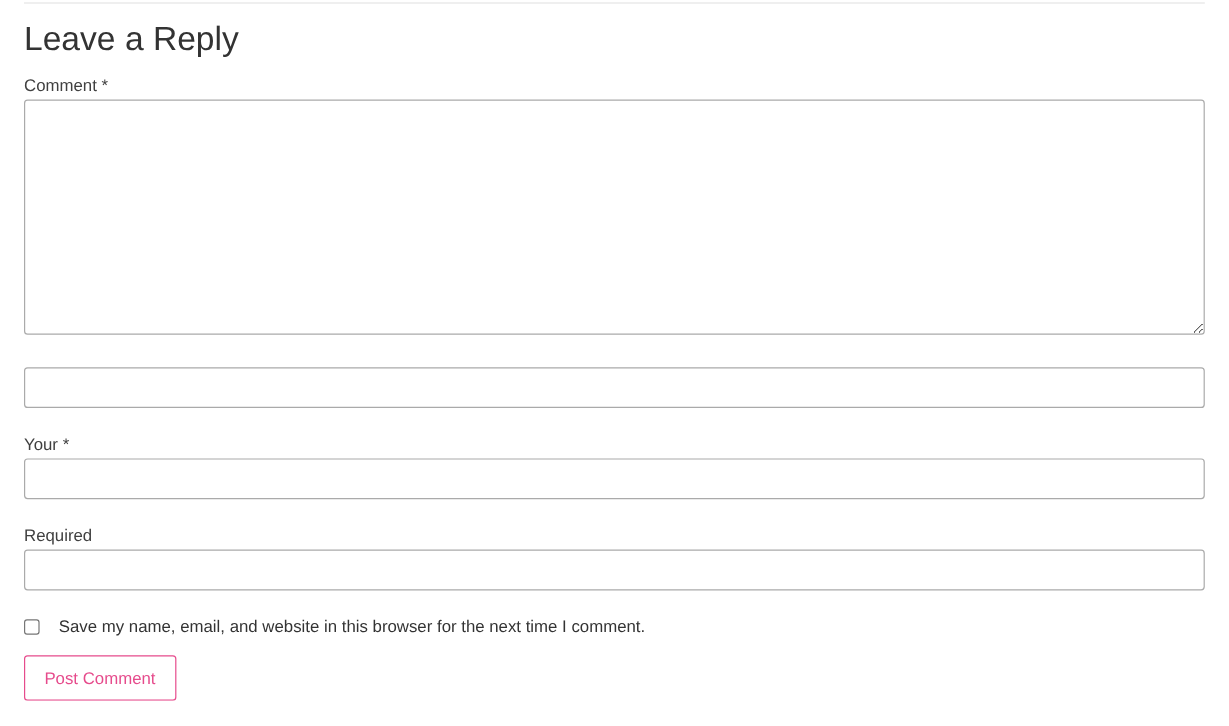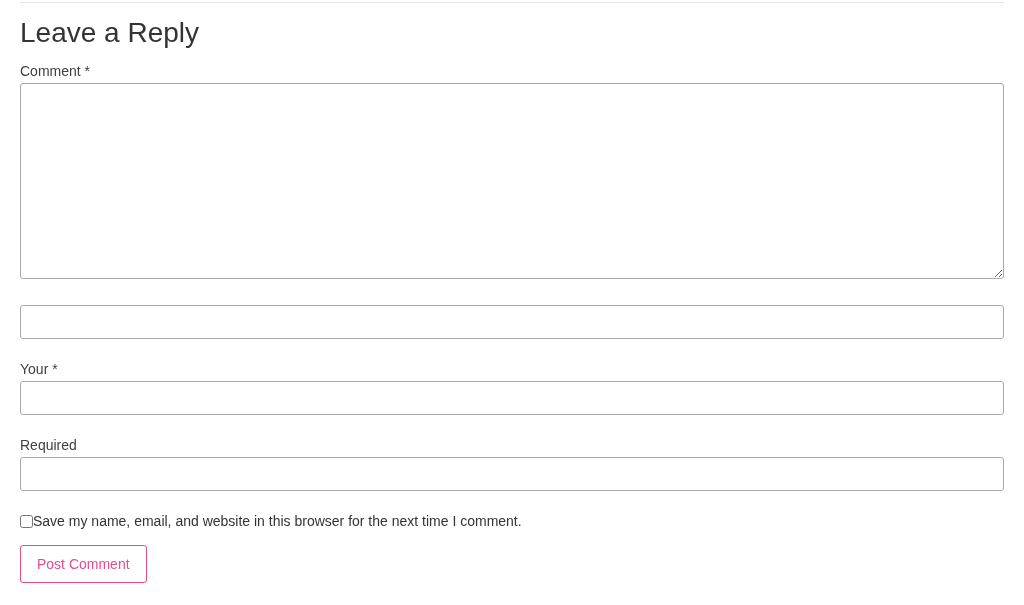--- a/index.html
+++ b/index.html
@@ -60,21 +60,21 @@
       font-size: 14px;
       border: 1px solid #aaa;
       border-radius: 3px;
     }
     .consent-row {
       margin-bottom: 16px;
       font-size: 14px;
       color: #333;
       display: flex;
       align-items: center;
-      gap: 0;
+      gap: 16px;
     }
     .consent-row input[type="checkbox"] {
       width: 13px;
       height: 13px;
     }
     button.submit-btn {
       background: #ffffff;
       border: 1px solid #e64b8c;
       color: #e64b8c;
       font-size: 14px;

